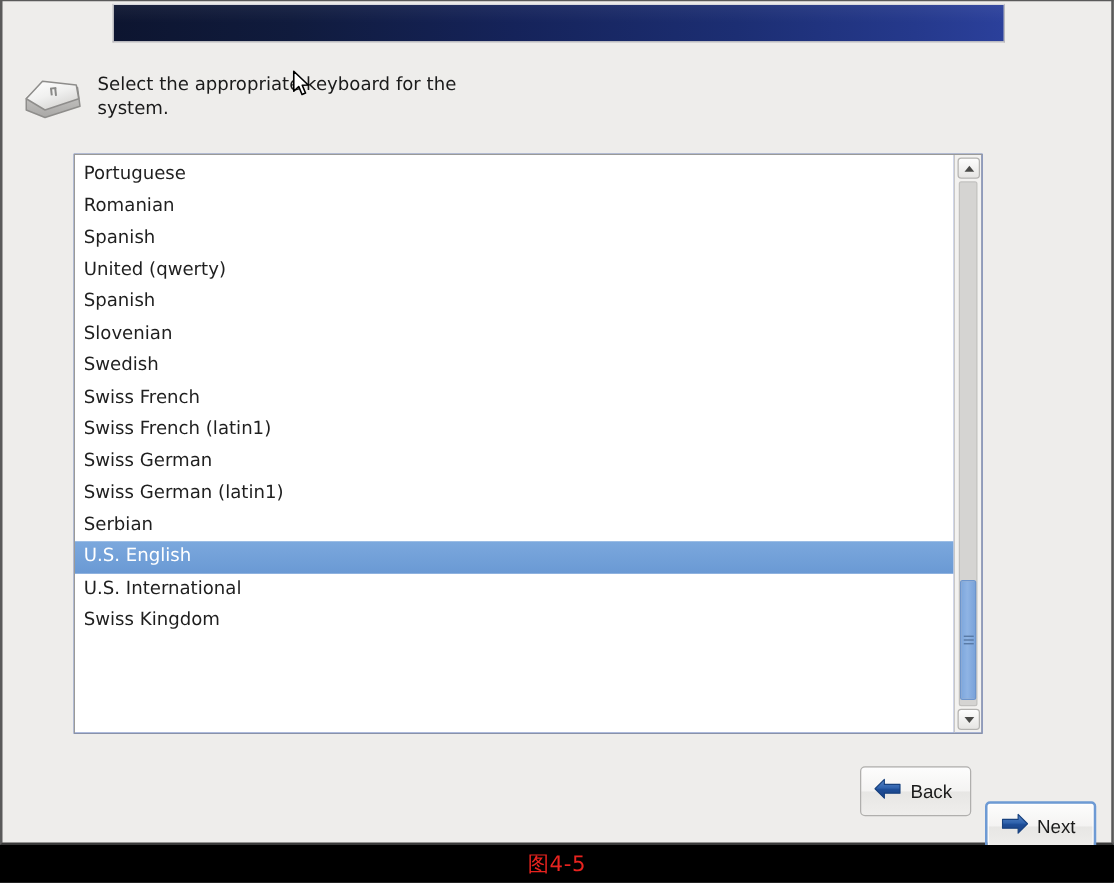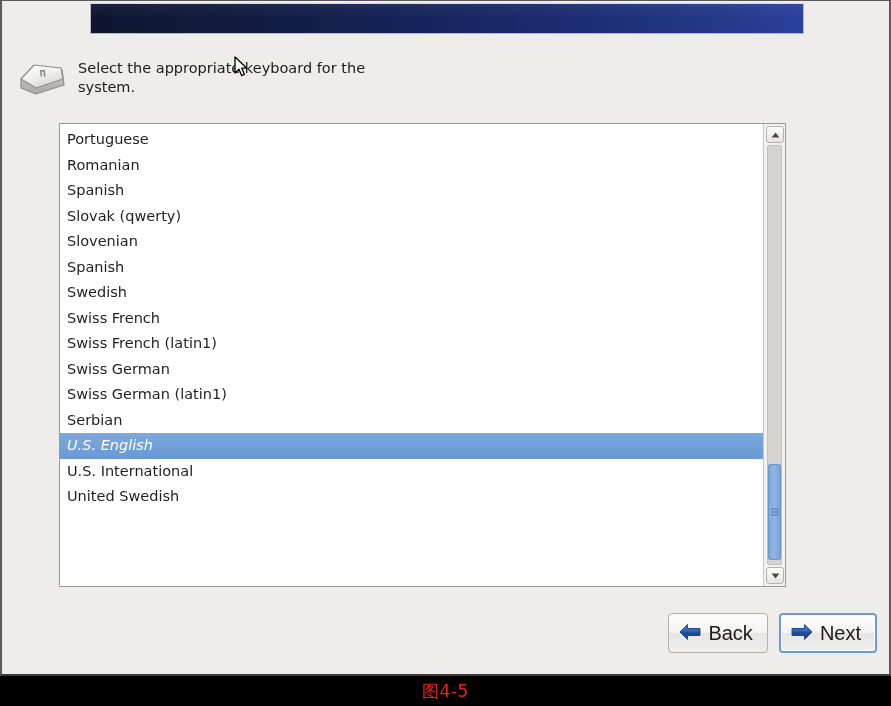--- a/index.html
+++ b/index.html
@@ -107,21 +107,20 @@
     height: 25.5px;
     line-height: 25.5px;
     padding-left: 7px;
     font-size: 14.5px;
     color: #1f1f1f;
     white-space: nowrap;
   }
   .list-row.selected {
     background: linear-gradient(to bottom, #7ba8dd 0%, #6a99d4 100%);
     color: #ffffff;
-    font-style: italic;
   }
 
   
   #list-scrollbar {
     position: relative;
     flex: 0 0 22px;
     width: 22px;
     height: 100%;
     background: #f3f2f0;
     border-left: 1px solid #c9c8c6;
@@ -190,22 +189,23 @@
     background: linear-gradient(to bottom, #fdfdfd 0%, #f4f3f2 50%, #e7e6e4 51%, #efeeec 100%);
     border: 1px solid #b0afad;
     border-radius: 4px;
     font-size: 15px;
     color: #1b1b1b;
     cursor: pointer;
   }
   .nav-button.focused {
     border: 2px solid #6d9ad4;
     box-shadow: inset 0 0 0 1px #ffffff;
-  }
-  .nav-label { font-size: 20px; }
+    margin-top: 28px;
+  }
+  .nav-label { font-size: 15px; }
 
   
   #caption-band {
     position: absolute;
     left: 0; top: 676px;
     width: 891px;
     height: 30px;
     background: #000000;
     display: flex;
     align-items: center;
@@ -264,32 +264,32 @@
         <path d="M1,1 L1,17 L5,13.2 L7.6,19.6 L10.4,18.4 L7.8,12.2 L12.6,12 Z" fill="#ffffff" stroke="#000000" stroke-width="1.3" stroke-linejoin="round"></path>
       </svg>
     </div>
 
     <div id="keyboard-listbox">
 
       <div id="keyboard-list">
         <div class="list-row">Portuguese</div>
         <div class="list-row">Romanian</div>
         <div class="list-row">Spanish</div>
-        <div class="list-row">Slovak (qwerty)</div>
+        <div class="list-row">United (qwerty)</div>
+        <div class="list-row">Spanish</div>
         <div class="list-row">Slovenian</div>
-        <div class="list-row">Spanish</div>
         <div class="list-row">Swedish</div>
         <div class="list-row">Swiss French</div>
         <div class="list-row">Swiss French (latin1)</div>
         <div class="list-row">Swiss German</div>
         <div class="list-row">Swiss German (latin1)</div>
         <div class="list-row">Serbian</div>
         <div class="list-row selected">U.S. English</div>
         <div class="list-row">U.S. International</div>
-        <div class="list-row">United Swedish</div>
+        <div class="list-row">Swiss Kingdom</div>
       </div>
 
       <div id="list-scrollbar">
         <div class="sb-button" id="sb-up">
           <svg width="9" height="6" viewBox="0 0 9 6">
             <path d="M4.5,0.6 L8.4,5.4 L0.6,5.4 Z" fill="#4a4a48"></path>
           </svg>
         </div>
         <div id="sb-track">
           <div id="sb-thumb">

